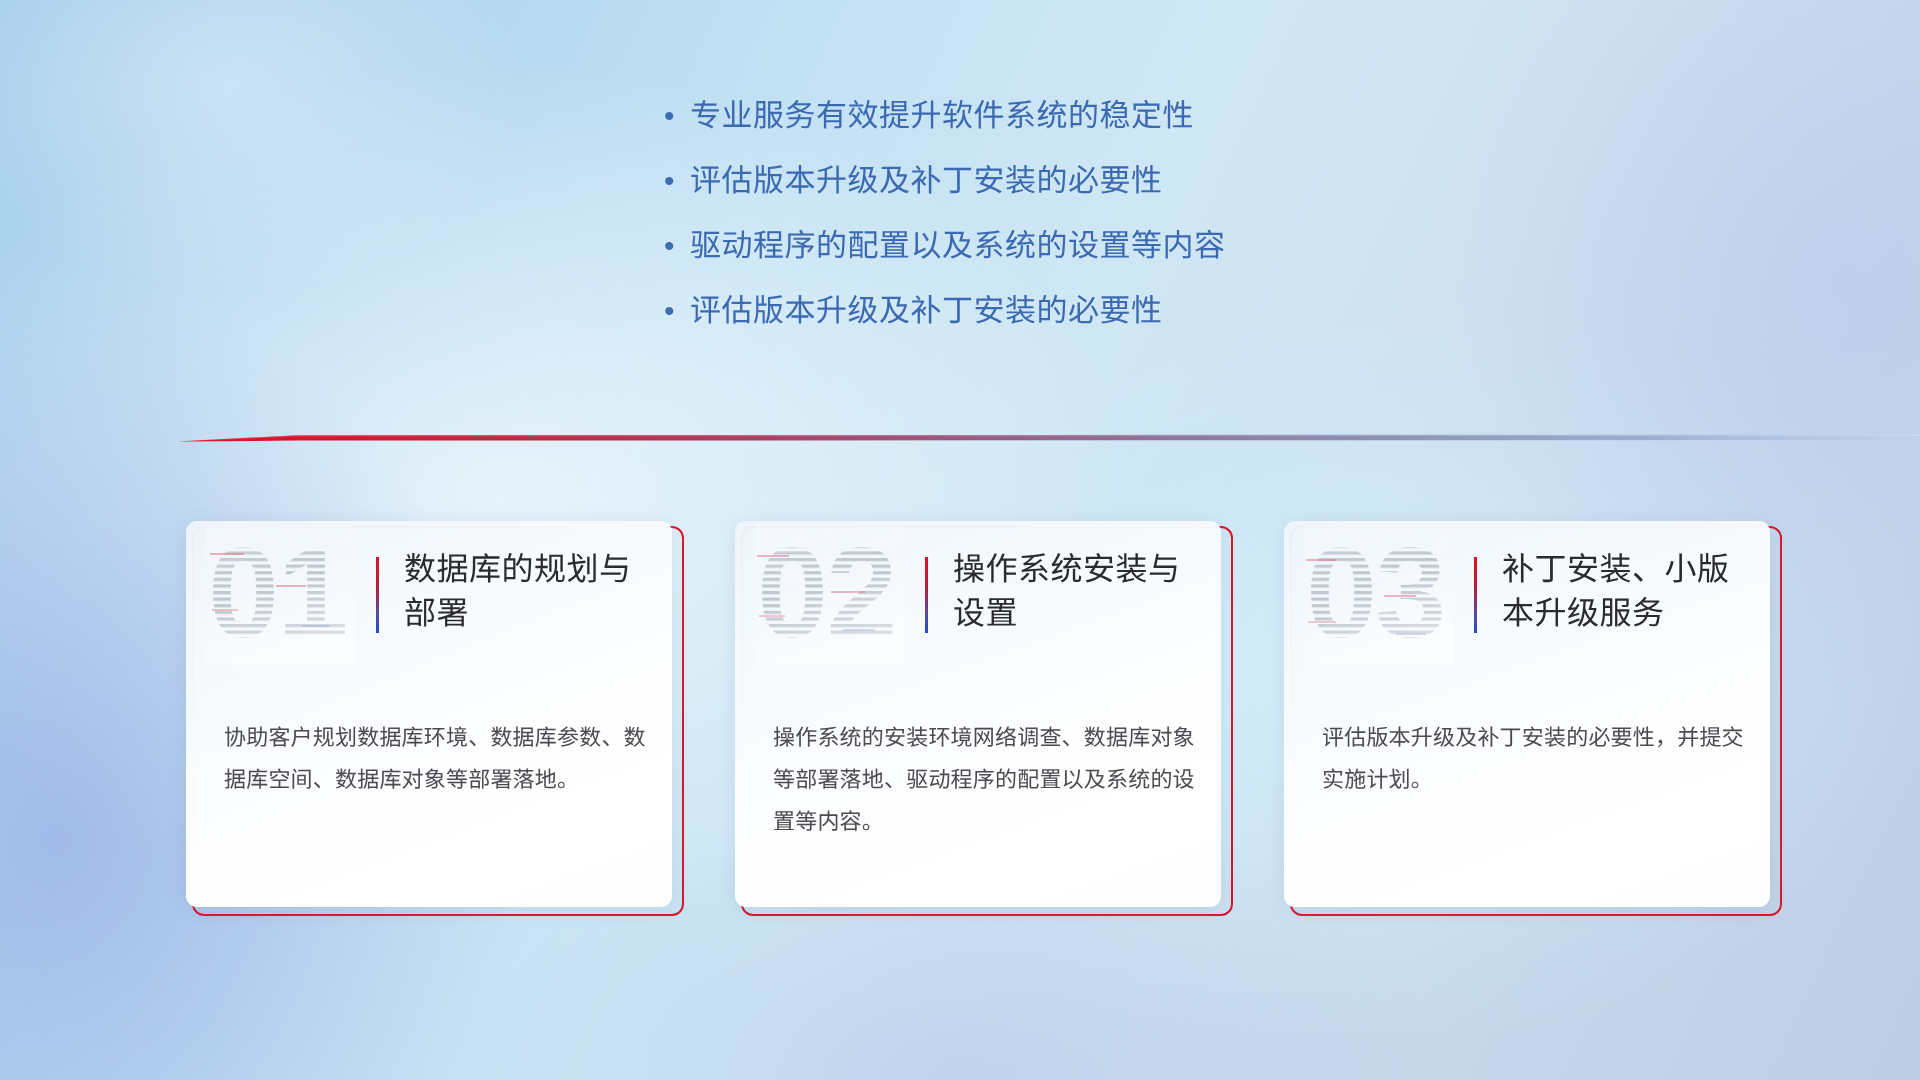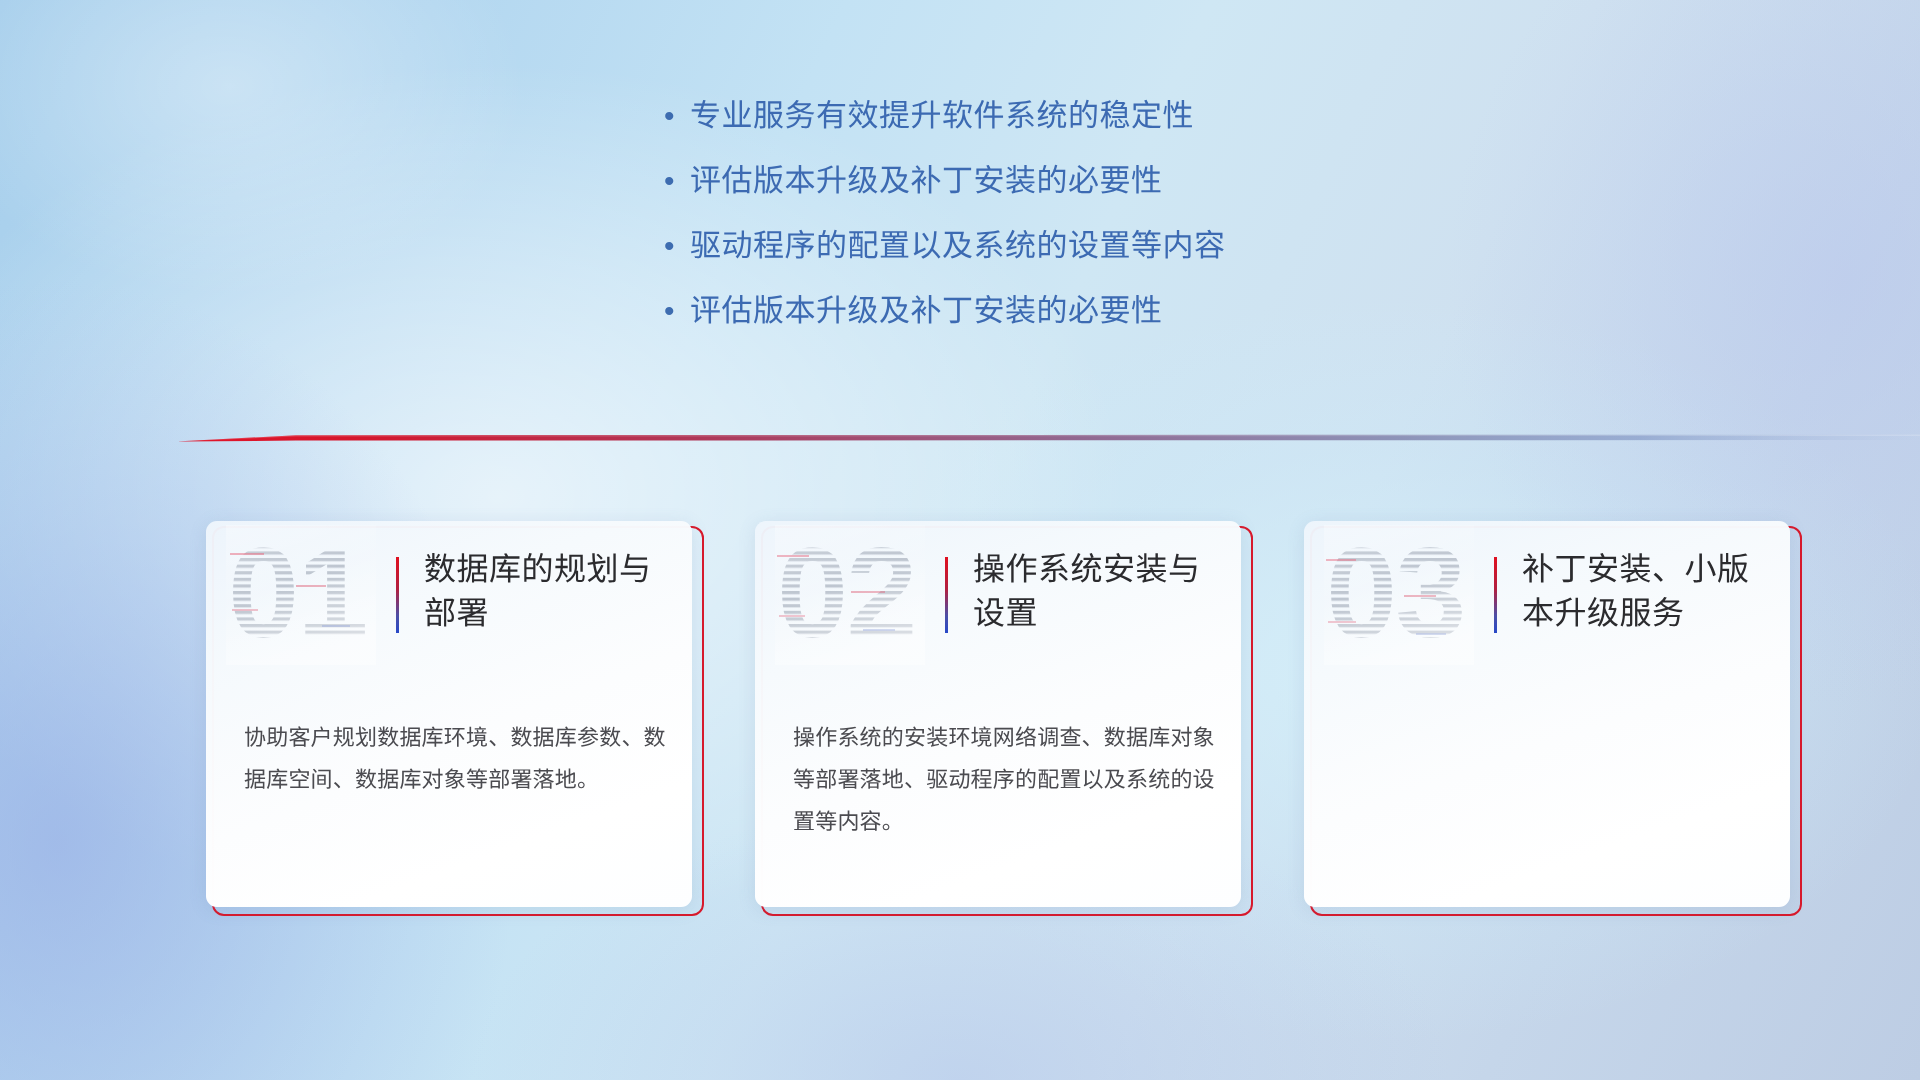--- a/index.html
+++ b/index.html
@@ -144,21 +144,20 @@
     top: 521px;
     width: 1590px;
     height: 392px;
   }
 
   .card {
     position: absolute;
     top: 0;
     width: 492px;
     height: 392px;
-    margin-left: 20px;
   }
 
   .card-1 { left: 0px; }
   .card-2 { left: 549px; padding-left: 32px; }
   .card-3 { left: 1098px; padding-left: 45px; }
 
   
   .card-accent {
     position: absolute;
     left: 6px;
@@ -379,17 +378,18 @@
               <rect x="2" y="34" width="30" height="2" fill="#e2506a" opacity="0.50"></rect>
               <rect x="80" y="70" width="32" height="2" fill="#d9455f" opacity="0.45"></rect>
               <rect x="4" y="96" width="28" height="2" fill="#e06078" opacity="0.40"></rect>
               <rect x="92" y="108" width="30" height="2" fill="#5a74c8" opacity="0.38"></rect>
               <rect x="0" y="0" width="150" height="140" fill="url(#fade3)"></rect>
             </svg>
           </div>
           <div class="card-rule"></div>
           <div class="card-title">补丁安装、小版本升级服务</div>
         </div>
+        <div class="card-body">评估版本升级及补丁安装的必要性，并提交实施计划。</div>
       </div>
     </div>
 
   </div>
 </div>
 
 </body></html>

